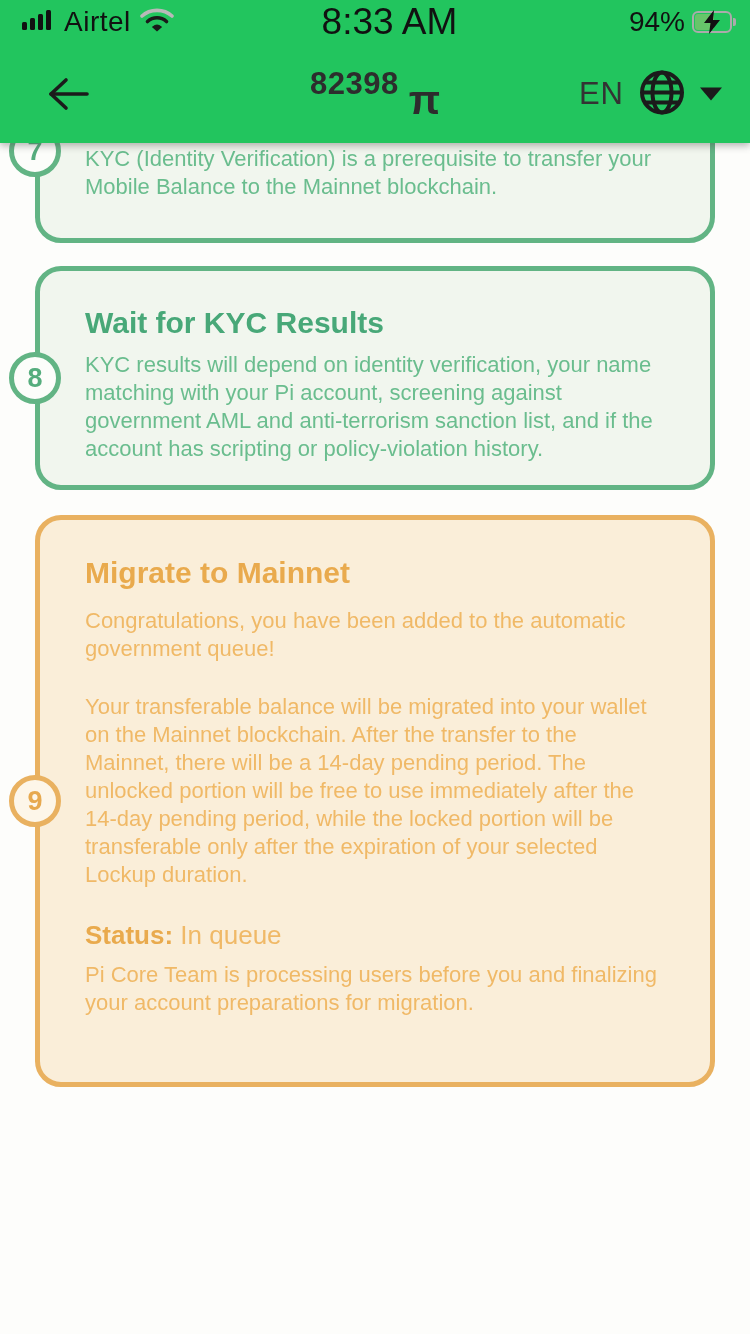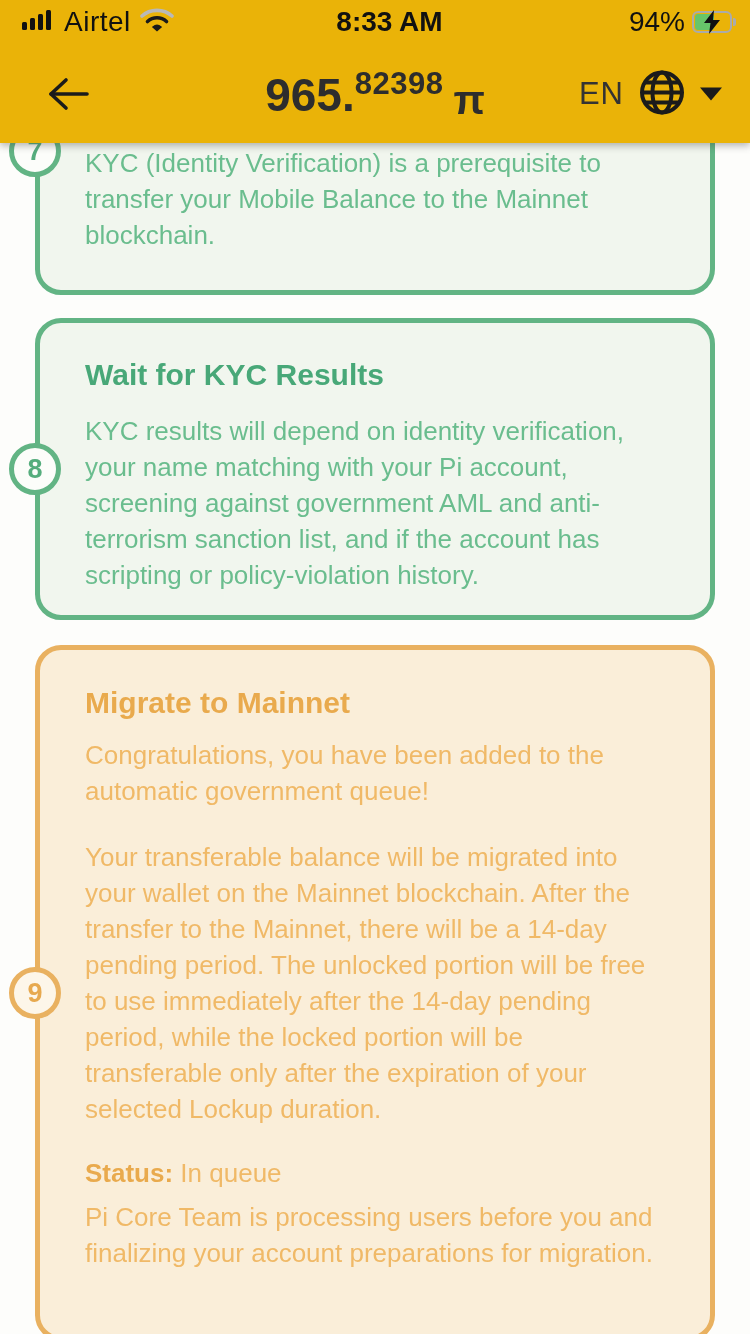--- a/index.html
+++ b/index.html
@@ -6,36 +6,36 @@
   html, body {
     width: 750px; height: 1334px;
     font-family: "Liberation Sans", sans-serif;
     background: #fdfdfb;
     overflow: hidden;
   }
   
   .top-chrome {
     position: relative;
     z-index: 10;
-    background: #eab308;
+    background: #22c55e;
     box-shadow: 0 3px 7px rgba(70,70,70,0.38);
   }
   .status-bar {
     height: 44px;
     position: relative;
     display: flex;
     align-items: center;
     padding: 0 14px 0 22px;
   }
   .sb-left { display: flex; align-items: center; gap: 9px; }
   .sb-carrier { font-size: 28px; color: #111; letter-spacing: 0.5px; }
   .sb-time {
     position: absolute; left: 0; right: 0; top: 0; height: 44px;
     display: flex; align-items: center; justify-content: center;
-    font-size: 28px; font-weight: 700; color: #111; padding-left: 29px;
+    font-size: 37px; font-weight: 400; color: #111; padding-left: 29px;
   }
   .sb-right { margin-left: auto; display: flex; align-items: center; gap: 7px; z-index: 2; }
   .sb-batt-pct { font-size: 28px; color: #111; }
   .battery { position: relative; width: 44px; height: 22px; }
   .battery .shell {
     position: absolute; left: 0; top: 0; width: 40px; height: 22px;
     border: 2px solid #ababab; border-radius: 6px;
   }
   .battery .nub {
     position: absolute; right: 0; top: 7px; width: 3px; height: 8px;
@@ -117,22 +117,22 @@
   .badge-top { top: 37px; }
   .badge-center { top: 50%; transform: translateY(-50%); }
   .card-title-row {
     display: flex; justify-content: space-between; align-items: flex-end;
     line-height: 40px;
   }
   .card-title { font-size: 30px; font-weight: bold; }
   .green .card-title, .green .card-status { color: #48a878; }
   .orange .card-title { color: #e9aa4d; }
   .card-status { font-size: 30px; font-weight: bold; }
-  .card-body { font-size: 26px; line-height: 36px; }
-  .card-8 .card-body { margin-top: 18px; }
+  .card-body { font-size: 22px; line-height: 28px; }
+  .card-8 .card-body { margin-top: 8px; }
   .para-1 { margin-top: 14px; }
   .para-2 { margin-top: 30px; }
   .status-line { margin-top: 28px; font-size: 26px; line-height: 36px; }
   .status-key { font-weight: bold; color: #e9aa4d; }
   .para-3 { margin-top: 8px; }
   
   .icon-block { display: block; }
 </style>
 </head>
 <body>
@@ -174,21 +174,20 @@
 
   <div class="nav-bar">
     <button class="back-btn">
       <svg width="44" height="34" viewBox="0 0 44 34">
         <path d="M20 3 L5 17 L20 31" stroke="#1b1b1b" stroke-width="3.6" fill="none" stroke-linecap="round" stroke-linejoin="round"></path>
         <line x1="5" y1="17" x2="41" y2="17" stroke="#1b1b1b" stroke-width="3.6" stroke-linecap="round"></line>
       </svg>
     </button>
 
     <div class="balance">
-      <span>965.</span>
         <span class="balance-frac">82398</span>
         <span class="balance-pi">π</span>
     </div>
 
     <button class="lang-switch">
       <span class="lang-label">EN</span>
       <span class="icon-block">
         <svg width="52" height="52" viewBox="0 0 52 52">
           <circle cx="26" cy="26" r="20" stroke="#1b1b1b" stroke-width="4" fill="none"></circle>
           <ellipse cx="26" cy="26" rx="9.5" ry="20" stroke="#1b1b1b" stroke-width="4" fill="none"></ellipse>

